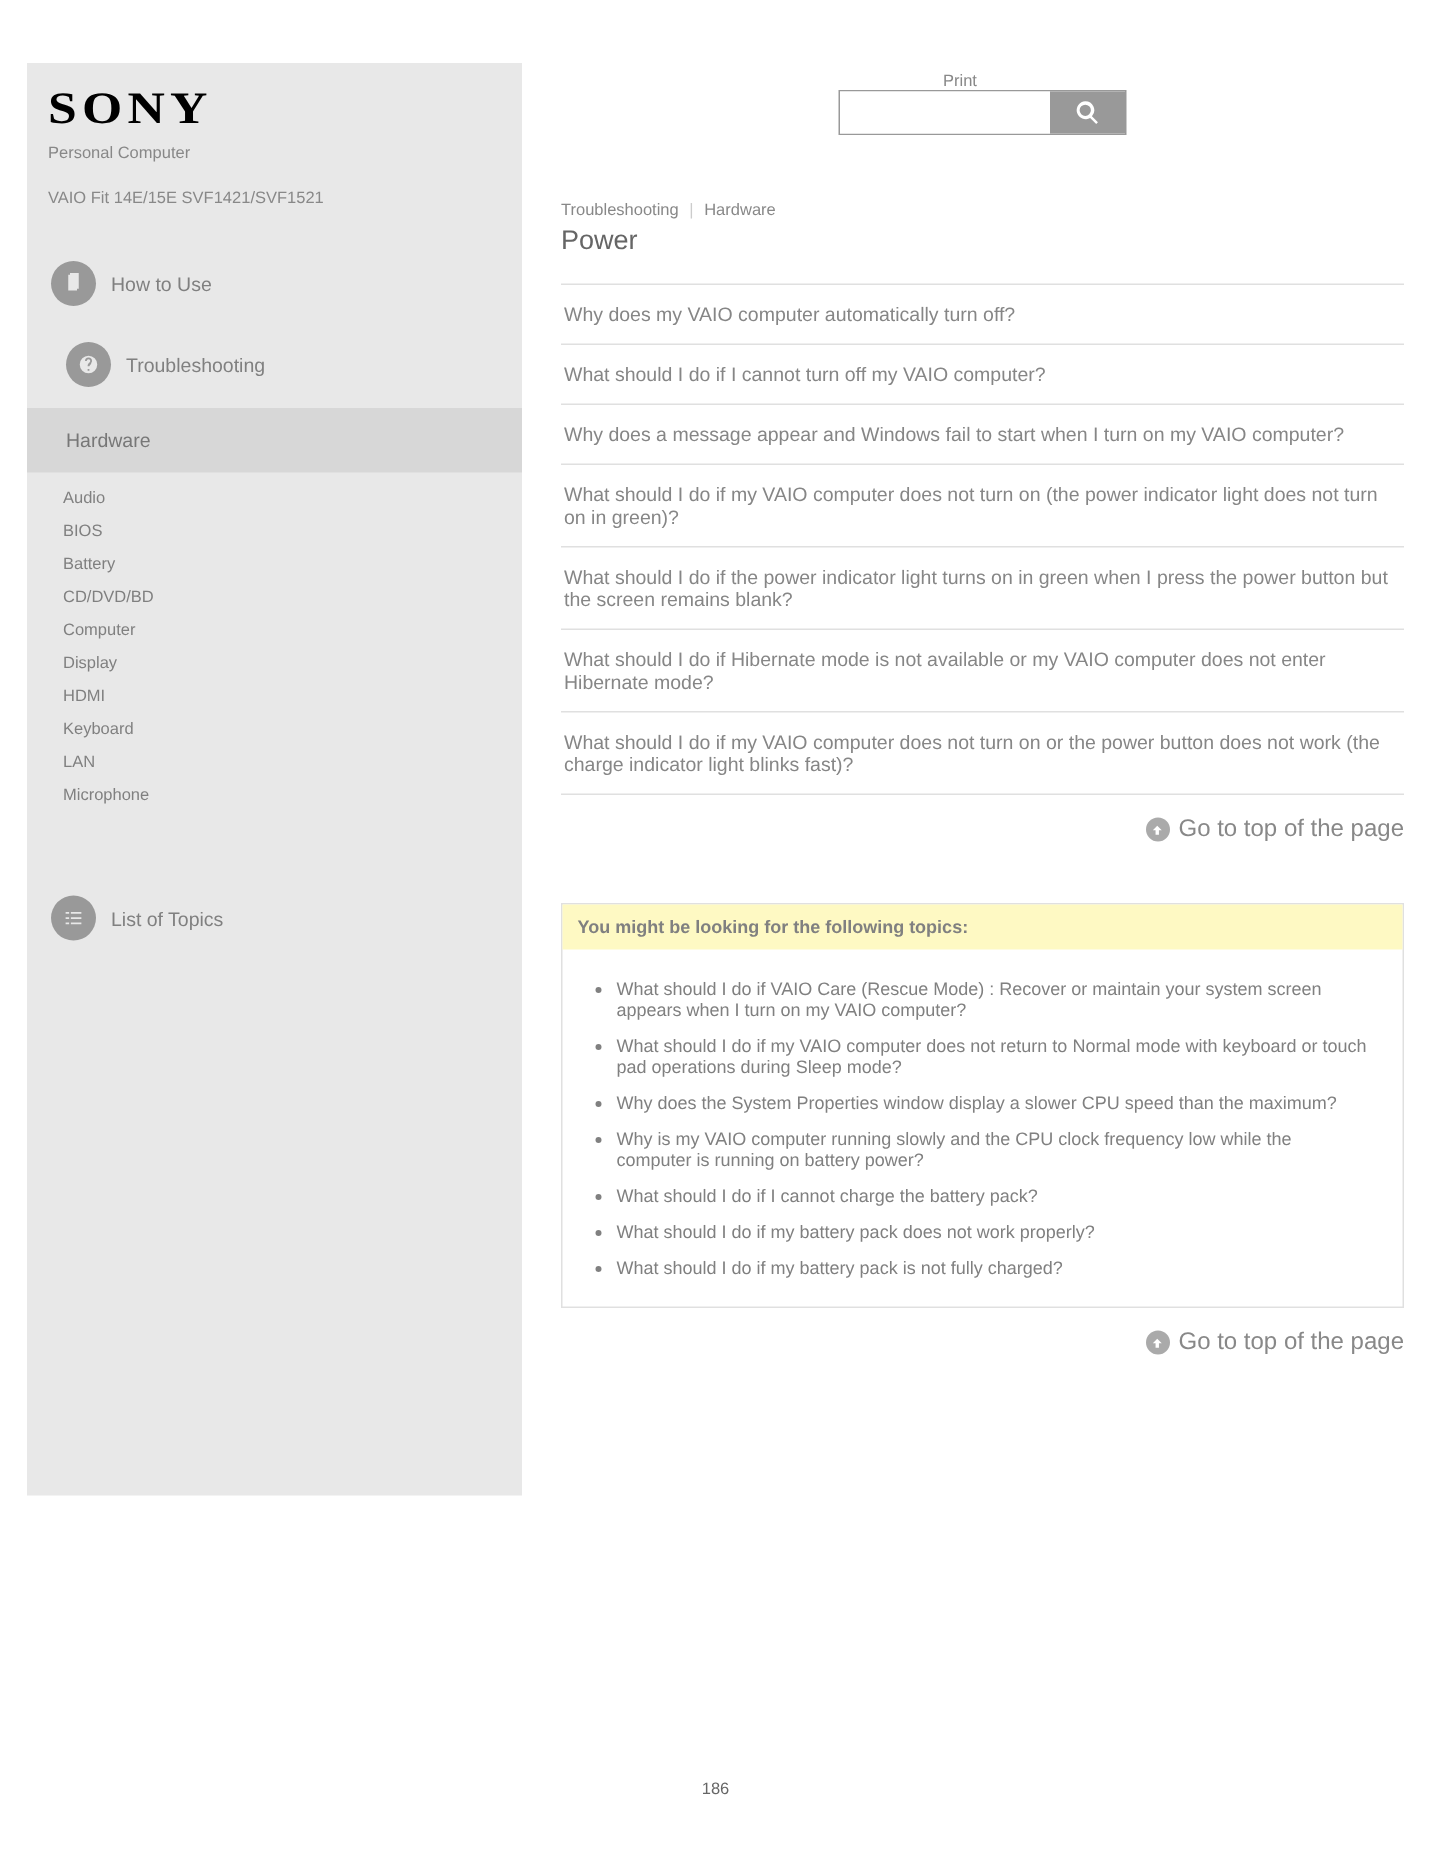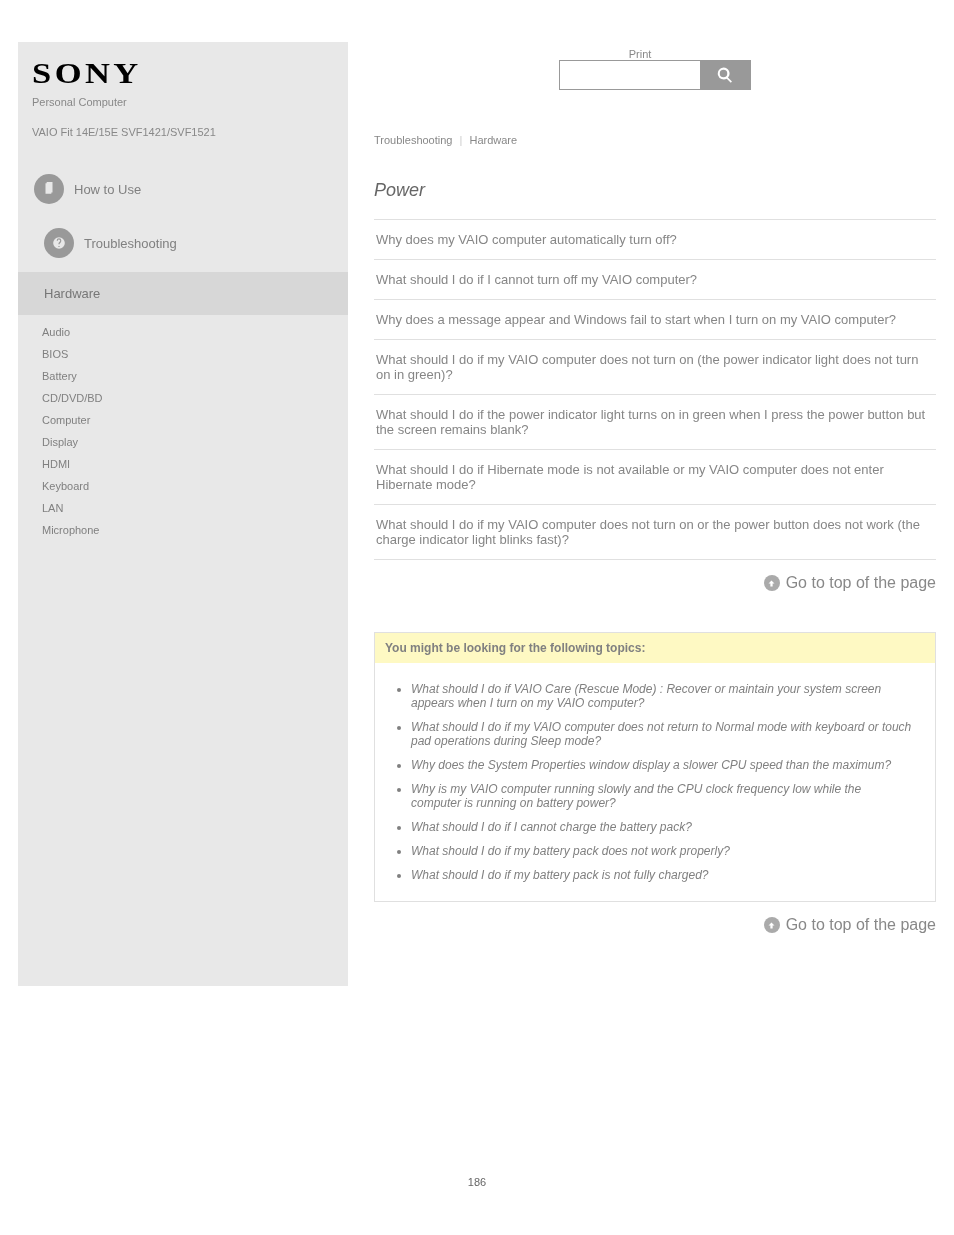--- a/index.html
+++ b/index.html
@@ -24,29 +24,29 @@
   .sb-item.contents { margin-top: 46px; }
   .main { flex: 1; padding: 0 0 0 26px; position: relative; }
   .top-bar { display: flex; justify-content: flex-end; align-items: center; height: 48px; flex-direction: column; }
   .print-link { font-size: 11px; color: #888; margin-right: 30px; cursor: pointer; }
   .search-wrap { display: flex; border: 1px solid #999; height: 30px; }
   .search-input { width: 140px; border: none; outline: none; padding: 0 6px; font-size: 12px; }
   .search-btn { width: 50px; background: #999; border: none; display: flex; align-items: center; justify-content: center; cursor: pointer; }
   .search-btn svg { fill: #fff; }
   .breadcrumb { font-size: 11px; color: #888; margin-top: 44px; }
   .breadcrumb .sep { margin: 0 4px; color: #ccc; }
-  .page-title { font-size: 18px; color: #666; font-weight: normal; margin-top: 34px; font-style: italic; }
+  .page-title { font-size: 18px; color: #666; font-weight: normal; margin-top: 4px; }
   .accordion-item { border-bottom: 1px solid #e0e0e0; padding: 12px 2px; font-size: 13px; color: #868686; cursor: pointer; }
   .accordion-item.first { border-top: 1px solid #e0e0e0; margin-top: 18px; }
   .goto-top { display: flex; justify-content: flex-end; align-items: center; margin-top: 14px; font-size: 16px; color: #888; cursor: pointer; }
   .goto-icon { width: 16px; height: 16px; border-radius: 50%; background: #aaa; display: flex; align-items: center; justify-content: center; margin-right: 6px; }
   .goto-icon svg { fill: #fff; }
   .related-box { margin-top: 40px; border: 1px solid #e0e0e0; }
   .related-header { background: #fef9c3; padding: 8px 10px; font-size: 12px; color: #808080; font-weight: bold; }
-  .related-body { padding: 14px 22px; font-style: italic; }
+  .related-body { padding: 14px 22px; }
   .related-body ul { list-style: disc; padding-left: 14px; }
   .related-body li { font-size: 12px; color: #808080; padding: 5px 0; cursor: pointer; }
   .page-number { text-align: center; font-size: 11px; color: #666; margin-top: 190px; padding-bottom: 20px; }
   .sidebar-spacer { height: 320px; }
 </style>
 </head>
 <body>
 
 <div class="page">
   <div class="content-area">
@@ -85,20 +85,28 @@
           <a>Battery</a>
           <a>CD/DVD/BD</a>
           <a>Computer</a>
           <a>Display</a>
           <a>HDMI</a>
           <a>Keyboard</a>
           <a>LAN</a>
           <a>Microphone</a>
         </div>
 
+        <div class="sb-item contents">
+          <span class="sb-icon">
+            <svg width="14" height="14" viewBox="0 0 24 24">
+                <path d="M3 5h4v2H3zM3 11h4v2H3zM3 17h4v2H3zM9 5h12v2H9zM9 11h12v2H9zM9 17h12v2H9z"></path>
+              </svg>
+          </span>
+          <span class="sb-label">List of Topics</span>
+        </div>
 
         <div class="sidebar-spacer"></div>
       </aside>
 
       <main class="main">
         <div class="top-bar">
           <span class="print-link">Print</span>
           <div class="search-wrap">
             <input class="search-input" type="text" placeholder="" style="">
             <button class="search-btn">

